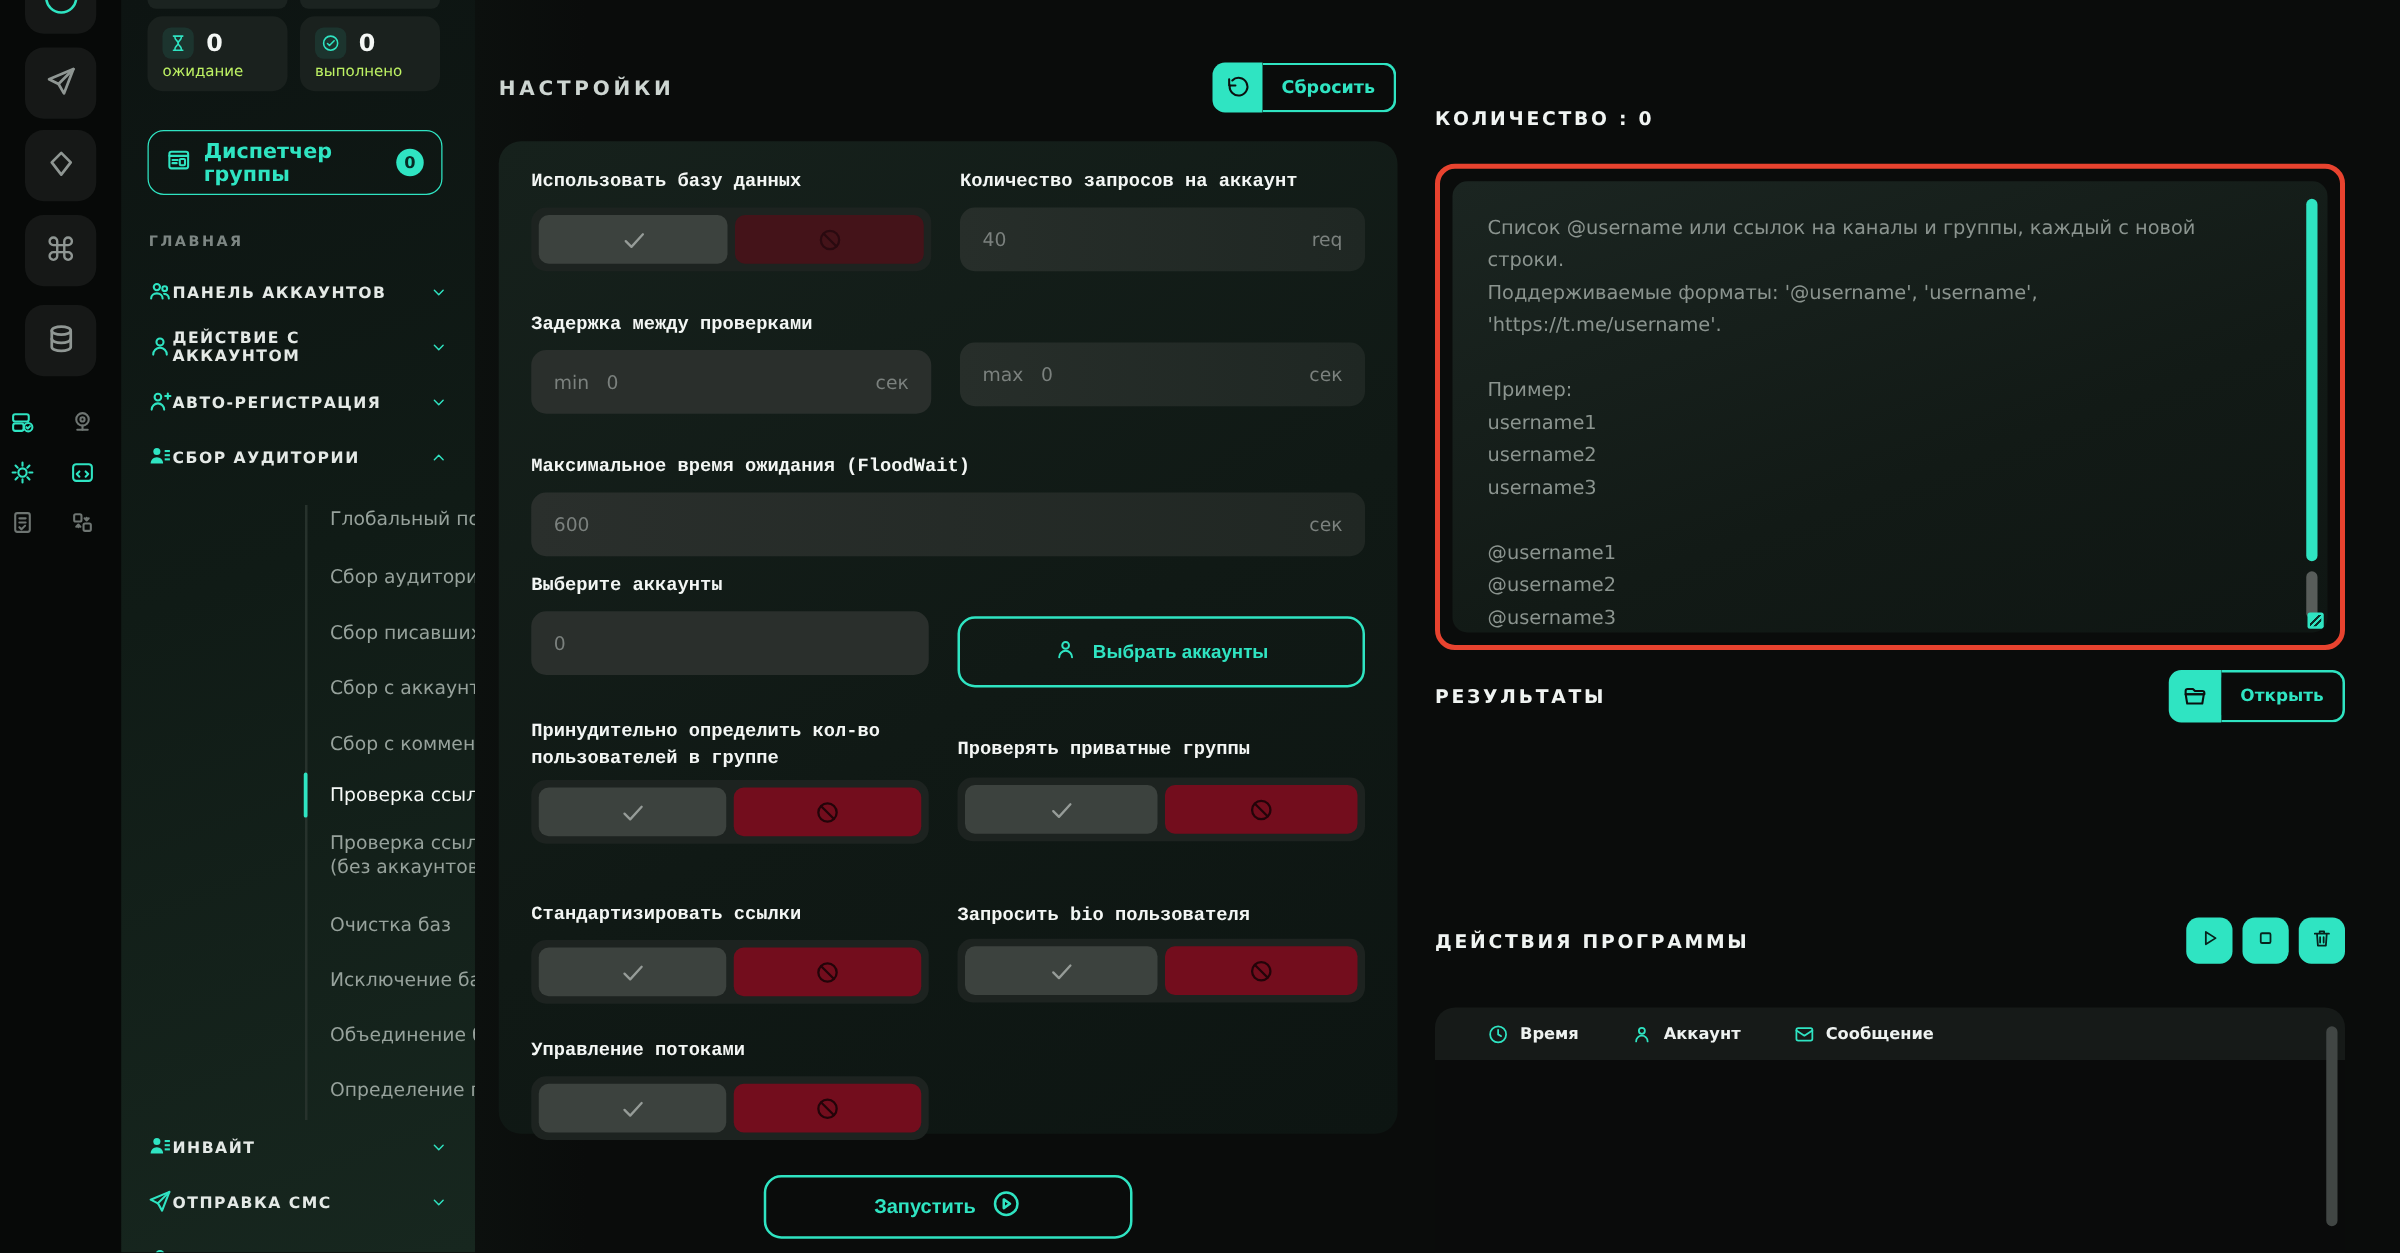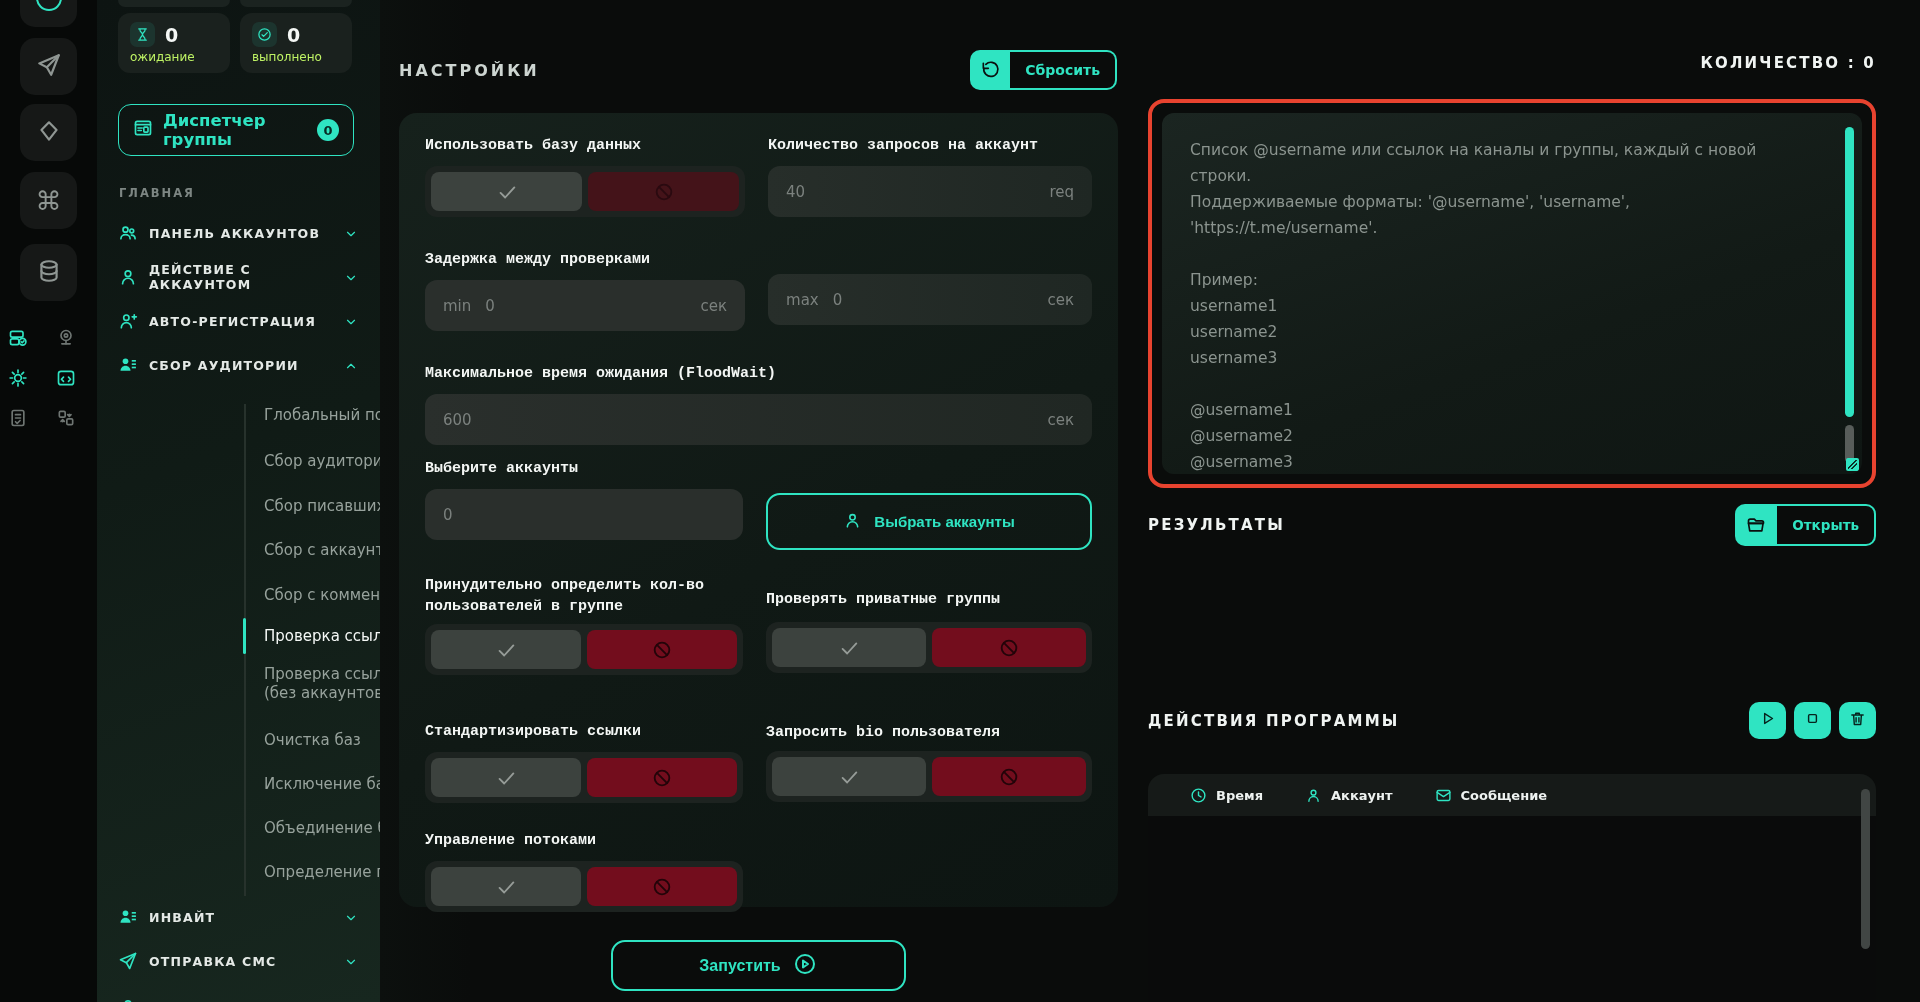--- a/index.html
+++ b/index.html
@@ -30,21 +30,21 @@
     color:#2fe4c2; display:flex; align-items:center; justify-content:center; }
   .stat-val { font-size:19px; font-weight:700; color:#f4f7f5; }
   .stat-lbl { margin-top:3px; font-size:12px; color:#bef264; }
   .tm-btn { position:absolute; top:104px; left:21px; width:236px; height:52px; border-radius:13px;
     border:1.6px solid #2fe4c2; display:flex; align-items:center; gap:10px; padding:0 14px; color:#2fe4c2; }
   .tm-label { font-size:16.5px; font-weight:700; flex:1; }
   .tm-badge { width:22px; height:22px; border-radius:50%; background:#2fe4c2; color:#062b24;
     font-size:13px; font-weight:700; display:flex; align-items:center; justify-content:center; }
   .side-section { position:absolute; left:22px; top:186px; font-size:11.5px; font-weight:700;
     letter-spacing:2px; color:#7d8683; }
-  .nav-item { position:absolute; left:21px; width:240px; height:26px; display:flex; align-items:center; gap:11px; }
+  .nav-item { position:absolute; left:21px; width:240px; height:26px; display:flex; align-items:center; }
   .nav-item .nico { width:20px; height:20px; color:#2fe4c2; flex:0 0 auto; }
   .nav-item .nlbl { font-size:12.5px; font-weight:700; letter-spacing:1.2px; color:#e4e9e6; flex:1; }
   .nav-item .chev { color:#2fe4c2; width:14px; height:14px; }
   .chev.up svg { transform:rotate(180deg); }
   .subnav { position:absolute; left:147px; top:400px; }
   .sub-line { position:absolute; left:0; top:4px; bottom:-96px; width:2px; background:#27322c; height:492px; }
   .sub-item { position:absolute; left:20px; width:172px; font-size:15px; color:#97a29c; line-height:1.28; }
   .sub-item.active { color:#f5f8f6; }
   .active-bar { position:absolute; left:-1px; width:3px; height:36px; background:#2fe4c2; border-radius:2px; }
 
@@ -76,21 +76,21 @@
   .btn-outline { border:2px solid #2fe4c2; border-radius:14px; color:#2fe4c2; display:flex;
     align-items:center; justify-content:center; gap:12px; font-weight:700; background:transparent; }
   .acc-btn { margin-top:48px; height:57px; width:326px; font-size:15px; }
   .run-btn { margin:33px auto 0 auto; width:295px; height:51px; font-size:16px; }
   .mt32{margin-top:32px;} .mt13{margin-top:13px;} .mt35{margin-top:35px;} .mt31{margin-top:46px;}
   .mt27{margin-top:27px;} .mt39{margin-top:39px;} .mt49{margin-top:49px;} .mt57{margin-top:57px;} .mt8{margin-top:8px;}
 
   
   .right { position:relative; flex:1; padding:0 44px 0 18px; display:flex; flex-direction:column; }
   .sec-title { font-size:15px; font-weight:700; letter-spacing:2.2px; color:#f0f4f2; }
-  .qty-title { margin-top:54px;text-align:right; }
+  .qty-title { margin-top:86px; }
   .red-box { margin-top:27px; height:389px; border:4px solid #e8432f; border-radius:16px; padding:10px; }
   .ta { position:relative; width:100%; height:100%; border-radius:12px; overflow:hidden;
     background:linear-gradient(160deg,#1b2521 0%,#121a16 60%,#0f1613 100%); }
   .ta-text { position:absolute; left:28px; top:24px; right:46px; font-size:15.5px; line-height:26px;
     color:#8b948f; white-space:pre-line; }
   .ta-track { position:absolute; right:8px; top:14px; width:9px; height:290px; border-radius:5px; background:#2fe4c2; }
   .ta-thumb { position:absolute; right:8px; top:312px; width:9px; height:38px; border-radius:5px; background:#585d5a; }
   .ta-grip { position:absolute; right:3px; bottom:3px; width:13px; height:13px; background:#2fe4c2; border-radius:2px; }
   .ta-grip:before { content:""; position:absolute; left:2px; top:2px; right:2px; bottom:2px;
     background:linear-gradient(135deg,transparent 40%,#0b2e27 40%,#0b2e27 52%,transparent 52%,transparent 64%,#0b2e27 64%,#0b2e27 76%,transparent 76%); }

